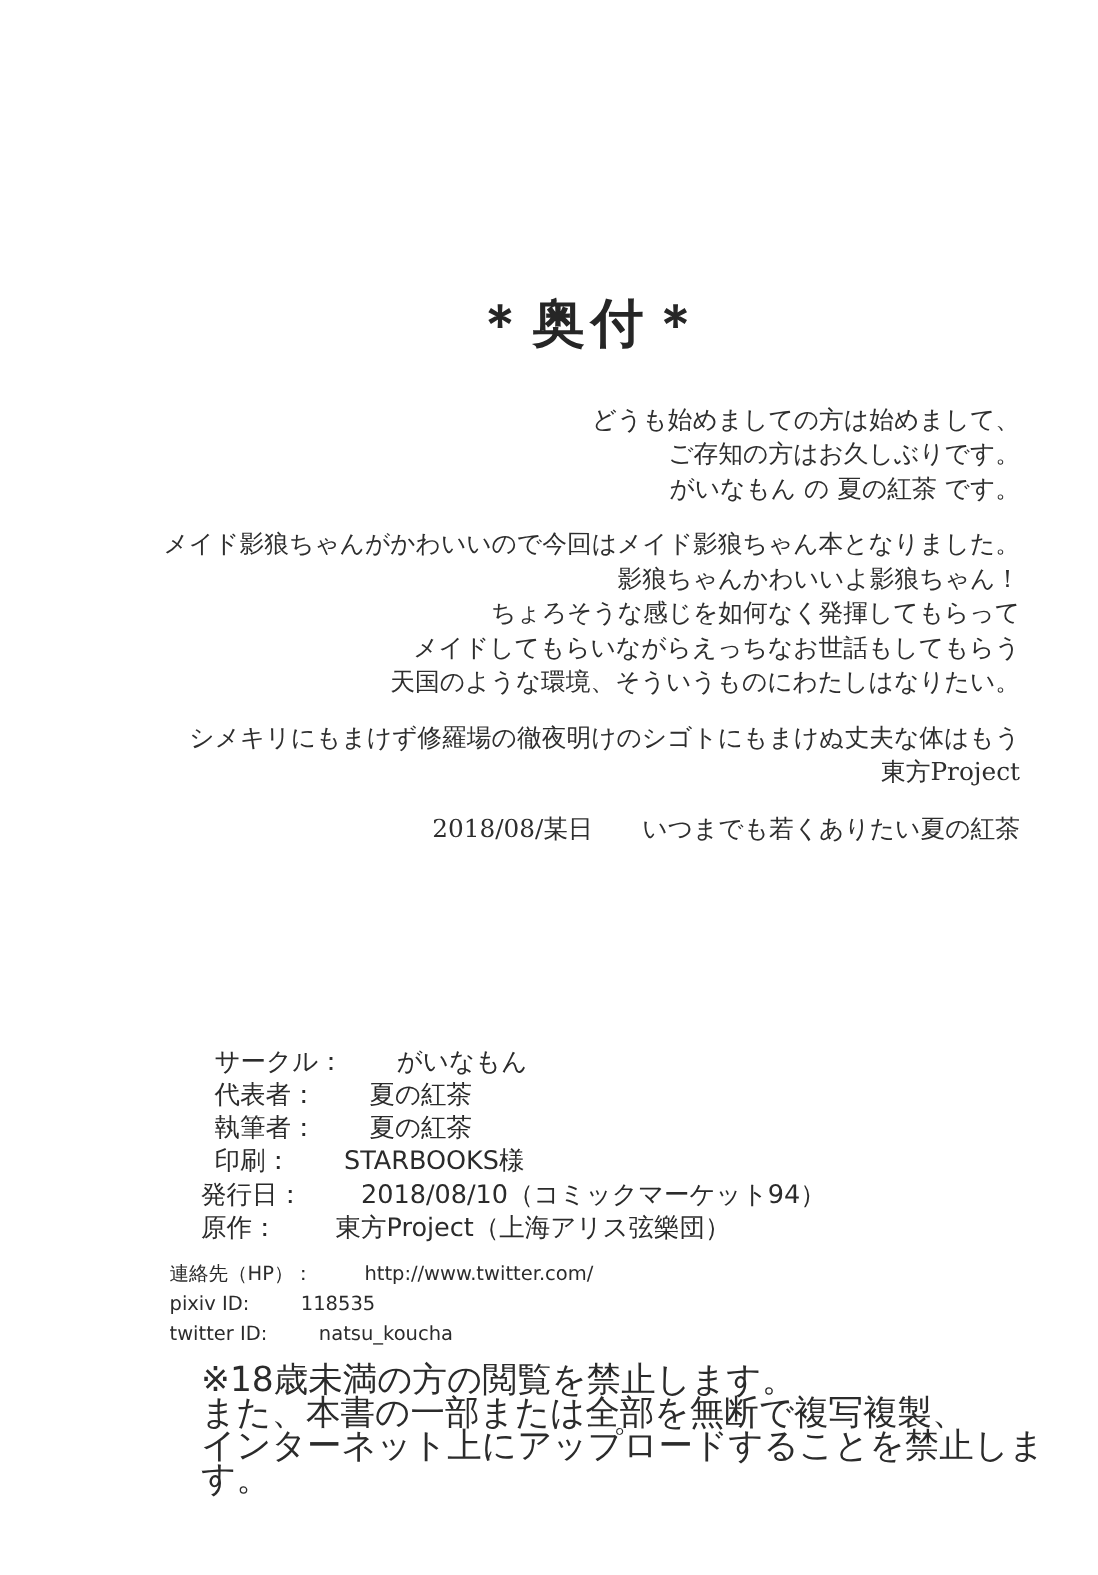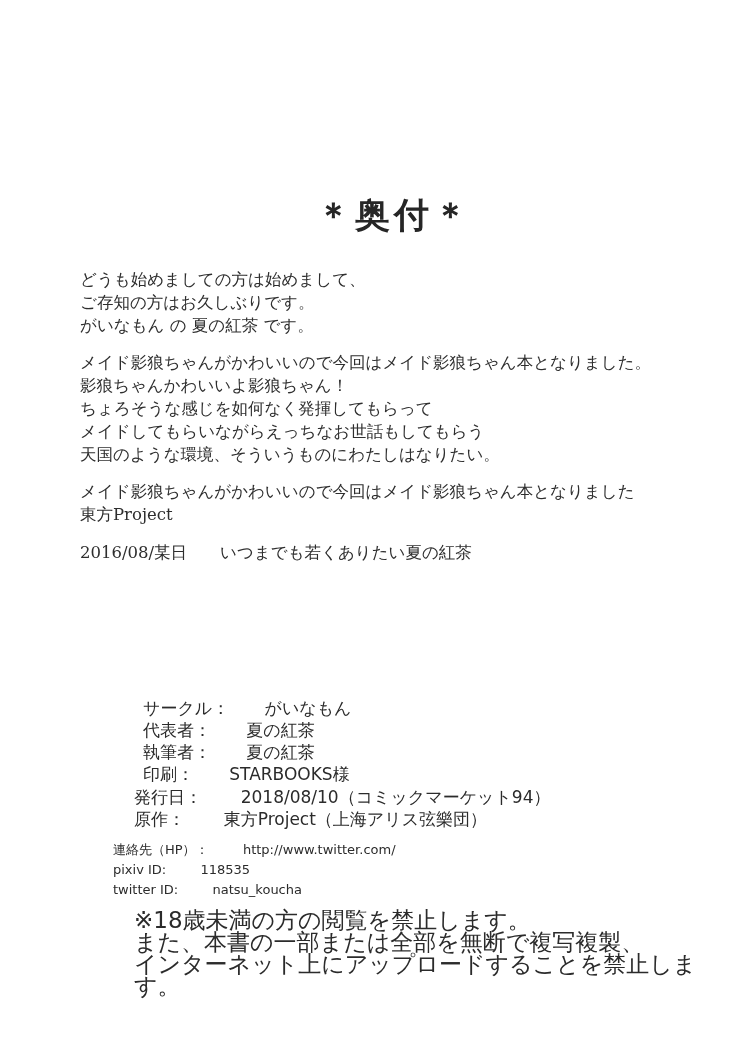--- a/index.html
+++ b/index.html
@@ -36,20 +36,21 @@
     padding-left: 28px;
   }
   .afterword {
     position: absolute;
     top: 268px;
     left: 80px;
     width: 600px;
     font-size: 16.5px;
     line-height: 23px;
     color: #2e2e2e;
+    text-align: right;
   }
   .afterword .para {
     margin: 0 0 14px 0;
   }
   .afterword .para:last-child {
     margin-bottom: 0;
   }
   .date-line {
     margin-top: 15px;
   }
@@ -111,24 +112,24 @@
       <div>がいなもん の 夏の紅茶 です。</div>
     </div>
     <div class="para">
       <div>メイド影狼ちゃんがかわいいので今回はメイド影狼ちゃん本となりました。</div>
       <div>影狼ちゃんかわいいよ影狼ちゃん！</div>
       <div>ちょろそうな感じを如何なく発揮してもらって</div>
       <div>メイドしてもらいながらえっちなお世話もしてもらう</div>
       <div>天国のような環境、そういうものにわたしはなりたい。</div>
     </div>
     <div class="para">
-      <div>メイド影狼ちゃんがかわいいので今回はメイド影狼ちゃん本となりました</div>
+      <div>シメキリにもまけず修羅場の徹夜明けのシゴトにもまけぬ丈夫な体はもう</div>
       <div>東方Project</div>
     </div>
-    <div class="date-line">2016/08/某日　　いつまでも若くありたい夏の紅茶</div>
+    <div class="date-line">2018/08/某日　　いつまでも若くありたい夏の紅茶</div>
   </div>
 
   <div class="credits sans-block">
     <div class="row">
       <span class="lbl">サークル：</span>
       <span class="val">がいなもん</span>
     </div>
     <div class="row">
       <span class="lbl">代表者：</span>
       <span class="val">夏の紅茶</span>

